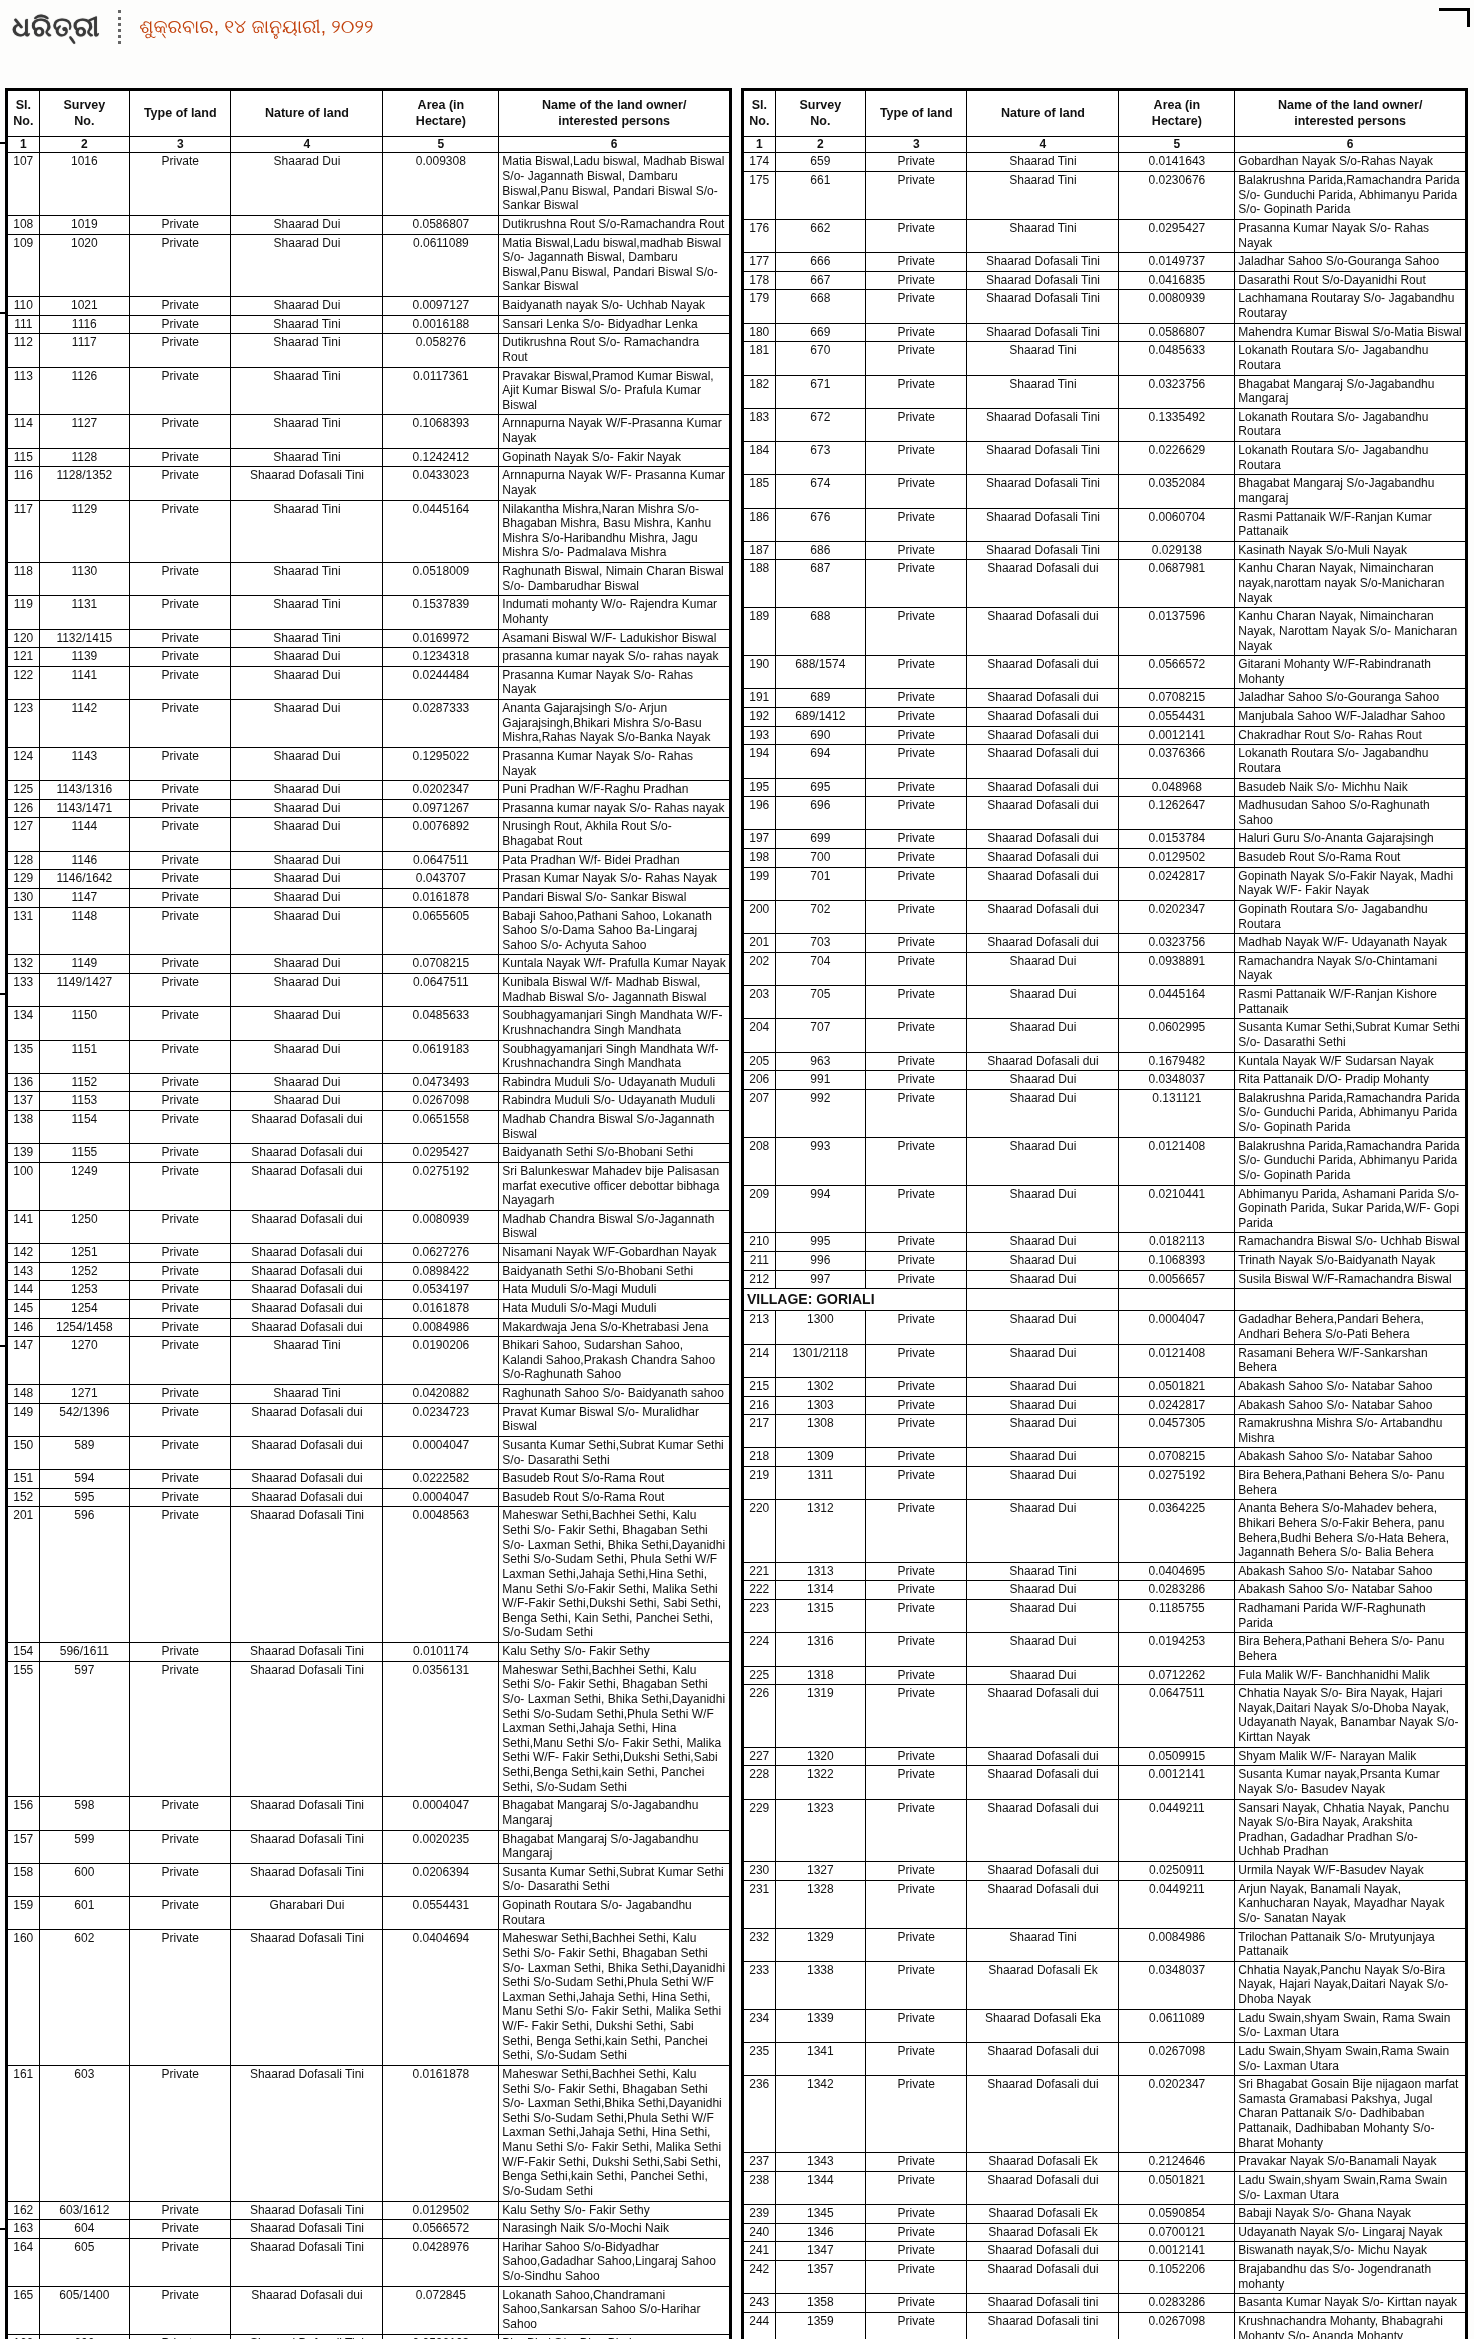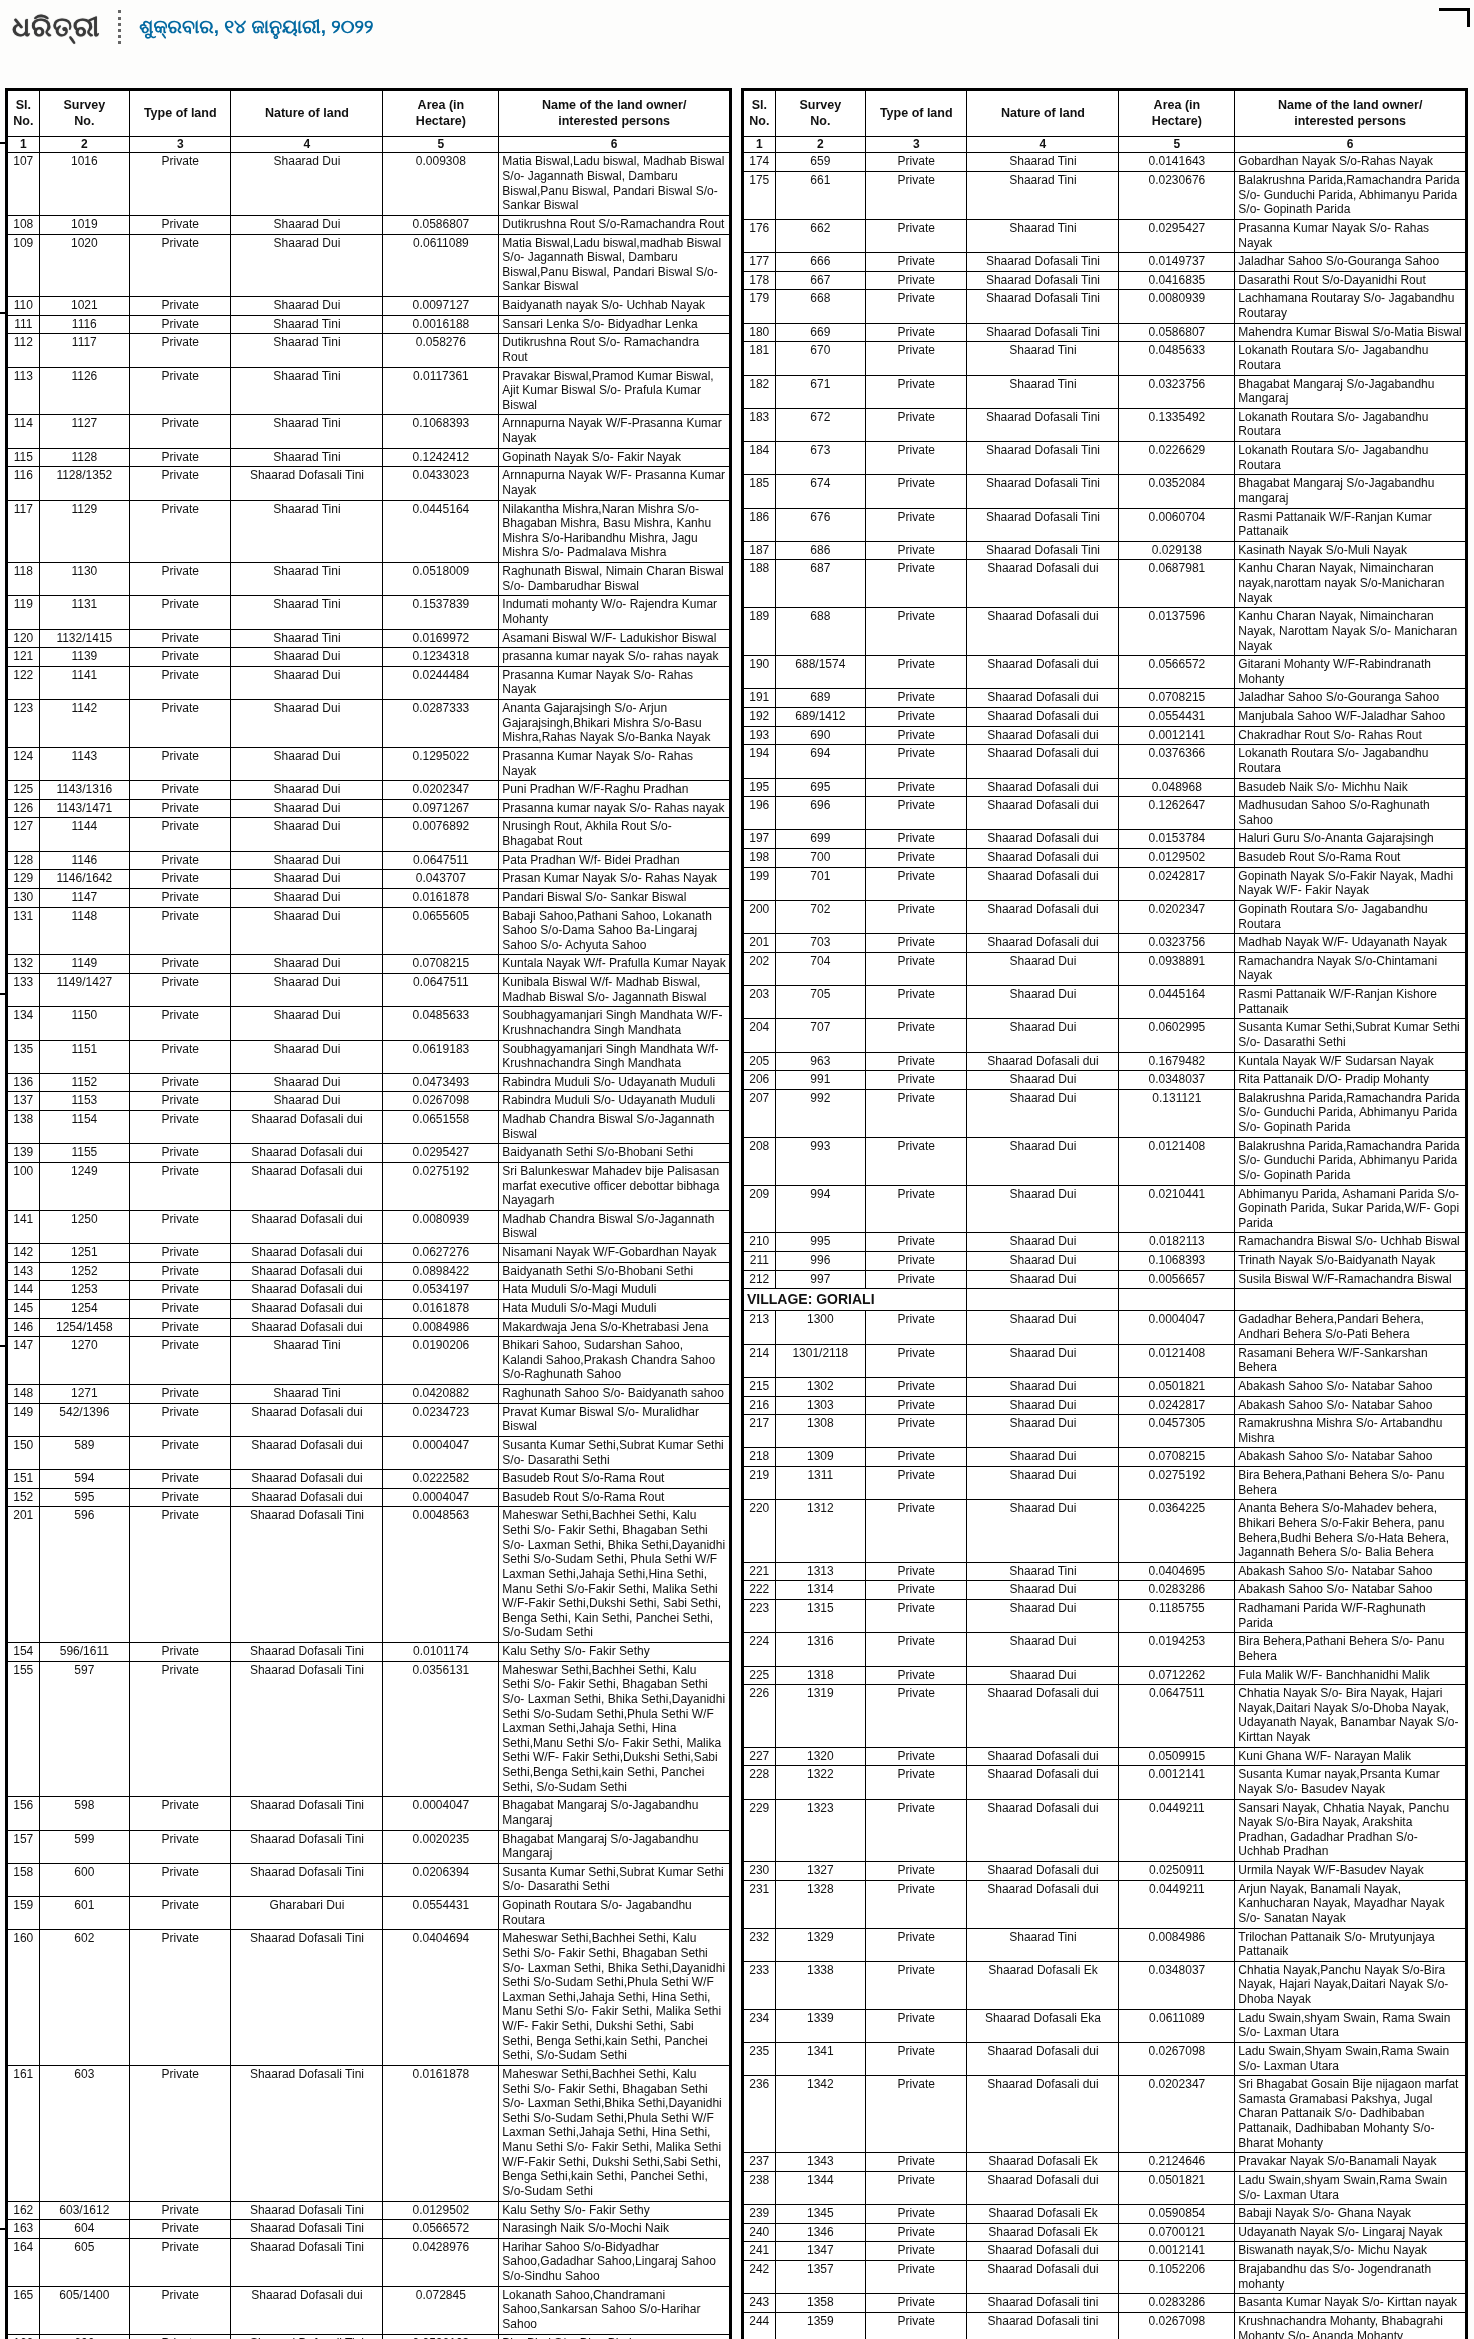--- a/index.html
+++ b/index.html
@@ -8,21 +8,21 @@
     font-family:"Liberation Sans", sans-serif;position:relative;overflow:hidden;
   }
   
   .masthead{height:88px;position:relative;padding:10px 0 0 12px;box-sizing:border-box;}
   .masthead-inner{display:flex;align-items:center;gap:18px;}
   .logo{
     font-size:27px;font-weight:bold;color:#3a3a3a;letter-spacing:1px;
     text-shadow:0 0 1px #888;
   }
   .dot-sep{height:34px;border-left:3px dotted #666;width:0;}
-  .issue-date{font-size:19px;font-weight:bold;color:#0369a1;}
+  .issue-date{font-size:19px;font-weight:normal;color:#c2410c;}
   .crop-mark{
     position:absolute;top:8px;right:4px;width:28px;height:16px;
     border-top:3px solid #000;border-right:3px solid #000;
   }
   .margin-tick{position:absolute;left:0;width:7px;height:2px;background:#000;}
   .tick1{top:142px;}.tick2{top:312px;}.tick3{top:993px;}.tick4{top:1345px;}.tick5{top:2228px;}
   
   .tables-wrap{display:flex;gap:9px;padding:0 5px;align-items:flex-start;}
   table.land-table{
     border-collapse:collapse;width:727px;table-layout:fixed;
@@ -1037,21 +1037,21 @@
           <td class="c3">Shaarad Dofasali dui</td>
           <td class="c4">0.0647511</td>
           <td class="c5">Chhatia Nayak S/o- Bira Nayak, Hajari Nayak,Daitari Nayak S/o-Dhoba Nayak, Udayanath Nayak, Banambar Nayak S/o- Kirttan Nayak</td>
         </tr>
         <tr>
           <td class="c0">227</td>
           <td class="c1">1320</td>
           <td class="c2">Private</td>
           <td class="c3">Shaarad Dofasali dui</td>
           <td class="c4">0.0509915</td>
-          <td class="c5">Kuni Ghana W/F- Narayan Malik</td>
+          <td class="c5">Shyam Malik W/F- Narayan Malik</td>
         </tr>
         <tr>
           <td class="c0">228</td>
           <td class="c1">1322</td>
           <td class="c2">Private</td>
           <td class="c3">Shaarad Dofasali dui</td>
           <td class="c4">0.0012141</td>
           <td class="c5">Susanta Kumar nayak,Prsanta Kumar Nayak S/o- Basudev Nayak</td>
         </tr>
         <tr>

